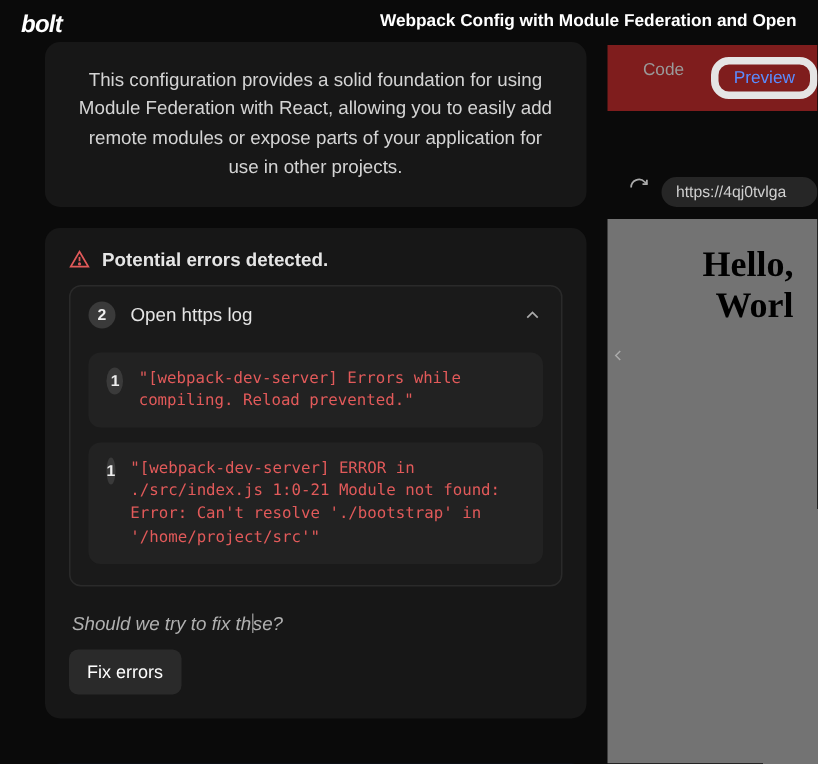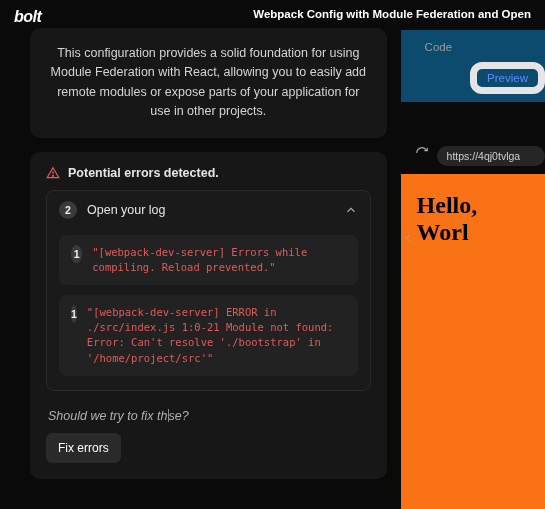--- a/index.html
+++ b/index.html
@@ -84,37 +84,38 @@
   border-top: 1px solid #3b5db8;
   border-radius: 10px;
   padding: 16px 16px;
   font-size: 12.5px; color: #707070;
   background: #111;
   margin-bottom: 4px;
 }
 
 .preview-tabs {
   display: flex; gap: 8px; padding: 8px 0 8px 14px;
-  background: #0c4a6e;
+  background: #7f1d1d;
   font-size: 11.5px;
 }
 .tab { color: #9a9a9a; padding: 3px 10px; border-radius: 12px; cursor: pointer; }
-.tab.active { color: #5a8dff; border: 7px solid #e5e5e5; margin-top: 24px; }
+.tab.active { color: #5a8dff; border: 5px solid #e5e5e5; }
 .urlbar { display: flex; align-items: flex-start; gap: 8px; padding: 4px 0 8px 14px; margin-top: 40px; }
 .reload { width: 14px; height: 14px; cursor: pointer; }
 .url-pill {
   background: #262626; color: #cfcfcf;
   font-size: 10.5px; border-radius: 999px;
   padding: 4px 10px; white-space: nowrap; overflow: hidden;
   flex: 1;
 }
 .page {
-  background: #f97316; flex: 1;
+  background: #737373; flex: 1;
   padding: 18px 16px;
   font-family: Georgia, 'Times New Roman', serif;
+  text-align: right;
 }
 .page h1 { font-size: 24px; font-weight: 800; color: #000; }
 .collapse-arrow {
   position: absolute; left: -2px; top: 200px;
   color: #888; font-size: 16px; cursor: pointer;
   width: 18px; text-align: center;
 }
 </style>
 </head>
 <body>
@@ -135,21 +136,21 @@
             <path d="M12 3 L22 20 H2 Z"></path>
             <line x1="12" y1="9" x2="12" y2="14"></line>
             <circle cx="12" cy="17" r="0.8" fill="#e25a5a"></circle>
           </svg>
         <span>Potential errors detected.</span>
       </div>
 
       <div class="accordion">
         <div class="acc-head">
           <span class="badge">2</span>
-          <span>Open your log</span>
+          <span>Open https log</span>
           <svg class="chev" viewBox="0 0 24 24" fill="none" stroke="#aaa" stroke-width="2">
               <polyline points="6 15 12 9 18 15"></polyline>
             </svg>
         </div>
         <div class="acc-body">
           <div class="err-item">
             <span class="badge">1</span>
             <div class="err-text">"[webpack-dev-server] Errors while compiling. Reload prevented."</div>
           </div>
           <div class="err-item">

